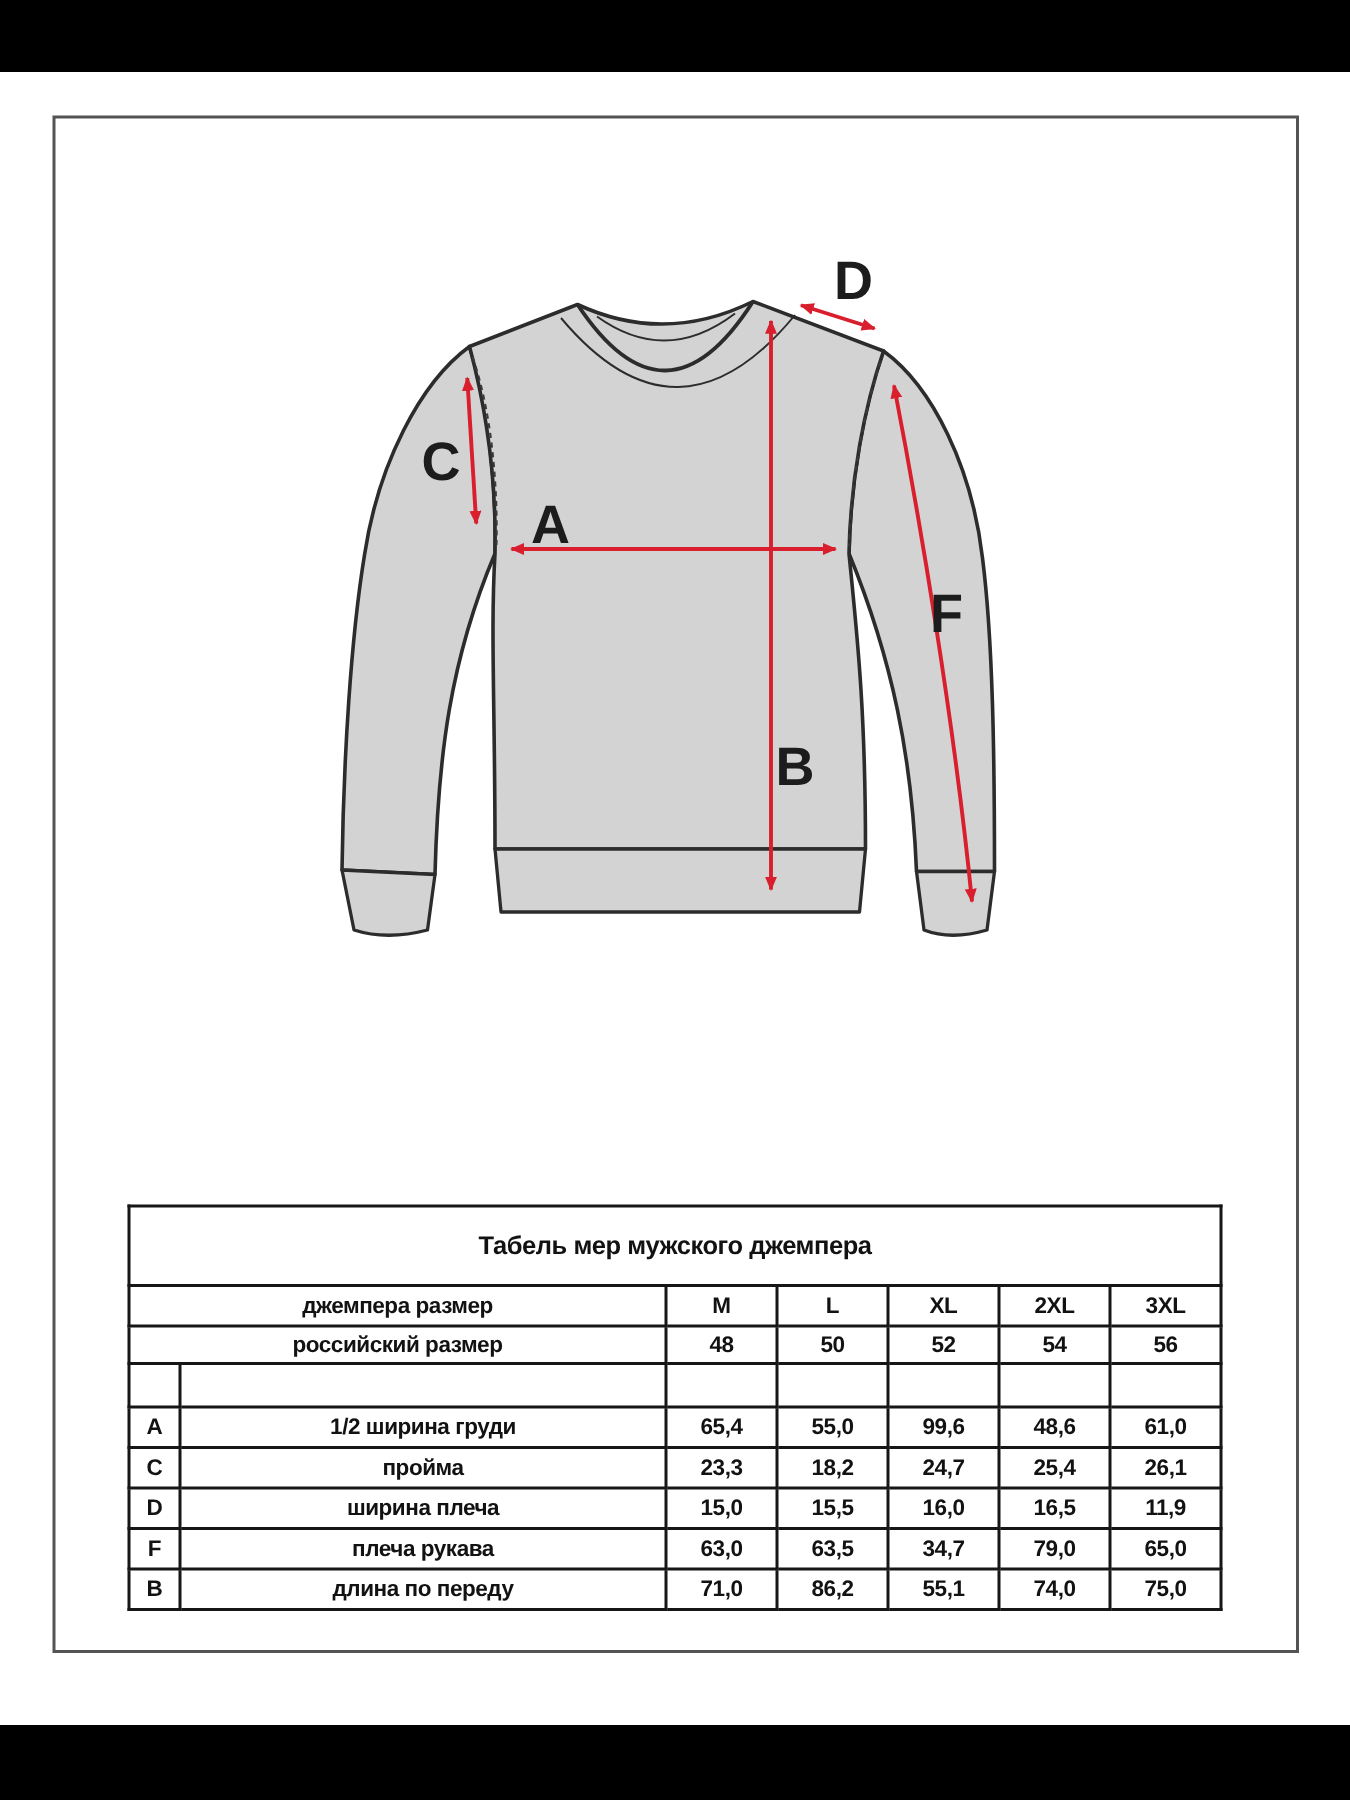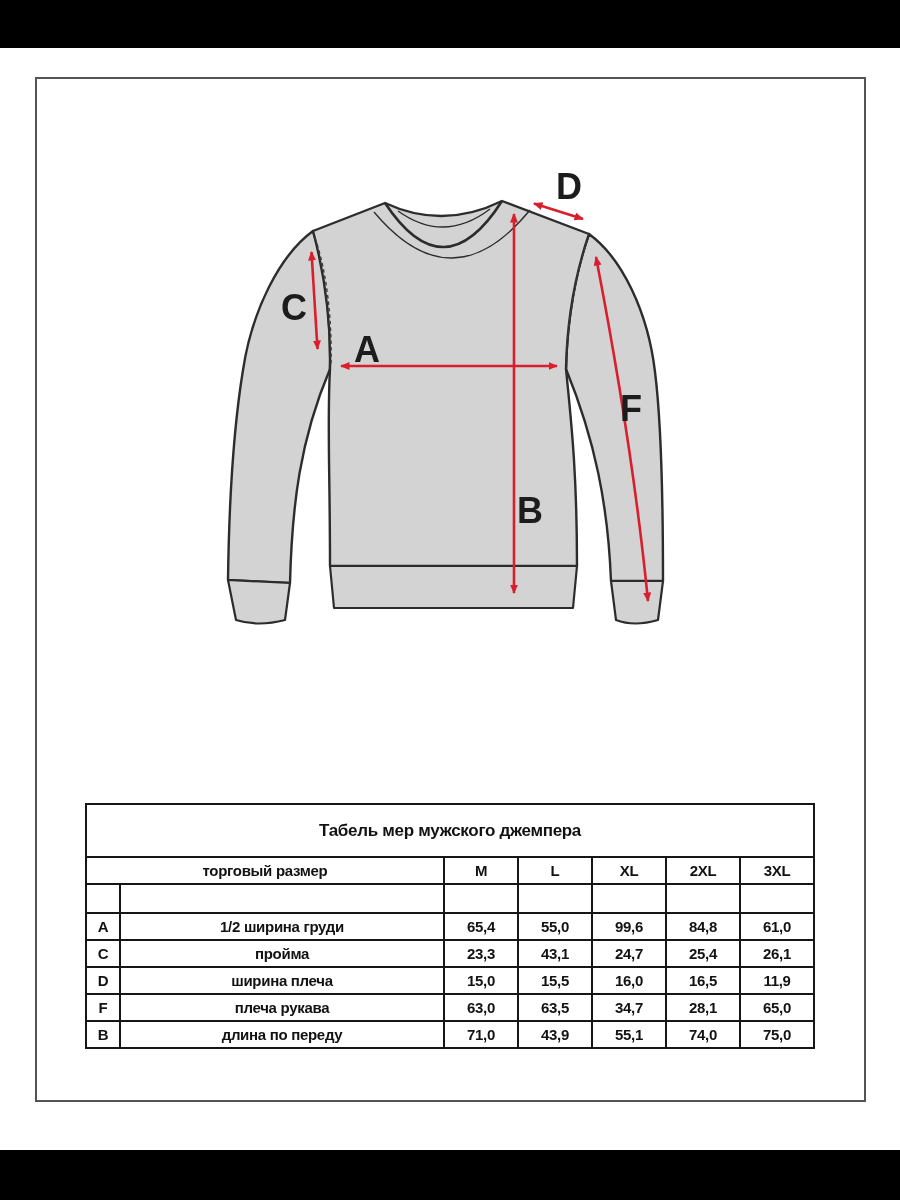--- a/index.html
+++ b/index.html
@@ -84,79 +84,87 @@
         <col style="width:74px">
         <col style="width:74px">
       <col style="width:74px">
         <col style="width:74px">
     </colgroup>
     <tbody>
       <tr class="title-row">
         <td colspan="7">Табель мер мужского джемпера</td>
       </tr>
       <tr class="hdr-row">
-        <td colspan="2">торговый размер</td>
+        <td colspan="2">джемпера размер</td>
       <td>M</td>
           <td>L</td>
           <td>XL</td>
           <td>2XL</td>
           <td>3XL</td>
+        </tr>
+      <tr class="hdr-row rus-row">
+        <td colspan="2">российский размер</td>
+      <td>48</td>
+          <td>50</td>
+          <td>52</td>
+          <td>54</td>
+          <td>56</td>
         </tr>
       <tr class="spacer-row">
         <td></td>
           <td></td>
         <td></td>
           <td></td>
         <td></td>
           <td></td>
         <td></td>
       </tr>
     </tbody>
     <tbody>
         <tr>
           <td>A</td>
           <td>1/2 ширина груди</td>
           <td>65,4</td>
           <td>55,0</td>
           <td>99,6</td>
-          <td>84,8</td>
+          <td>48,6</td>
           <td>61,0</td>
         </tr>
         <tr>
           <td>C</td>
           <td>пройма</td>
           <td>23,3</td>
-          <td>43,1</td>
+          <td>18,2</td>
           <td>24,7</td>
           <td>25,4</td>
           <td>26,1</td>
         </tr>
         <tr>
           <td>D</td>
           <td>ширина плеча</td>
           <td>15,0</td>
           <td>15,5</td>
           <td>16,0</td>
           <td>16,5</td>
           <td>11,9</td>
         </tr>
         <tr>
           <td>F</td>
           <td>плеча рукава</td>
           <td>63,0</td>
           <td>63,5</td>
           <td>34,7</td>
-          <td>28,1</td>
+          <td>79,0</td>
           <td>65,0</td>
         </tr>
         <tr>
           <td>B</td>
           <td>длина по переду</td>
           <td>71,0</td>
-          <td>43,9</td>
+          <td>86,2</td>
           <td>55,1</td>
           <td>74,0</td>
           <td>75,0</td>
         </tr>
       </tbody>
   </table>
 
 </div>
 
 <div class="bar bar-bottom"></div>

